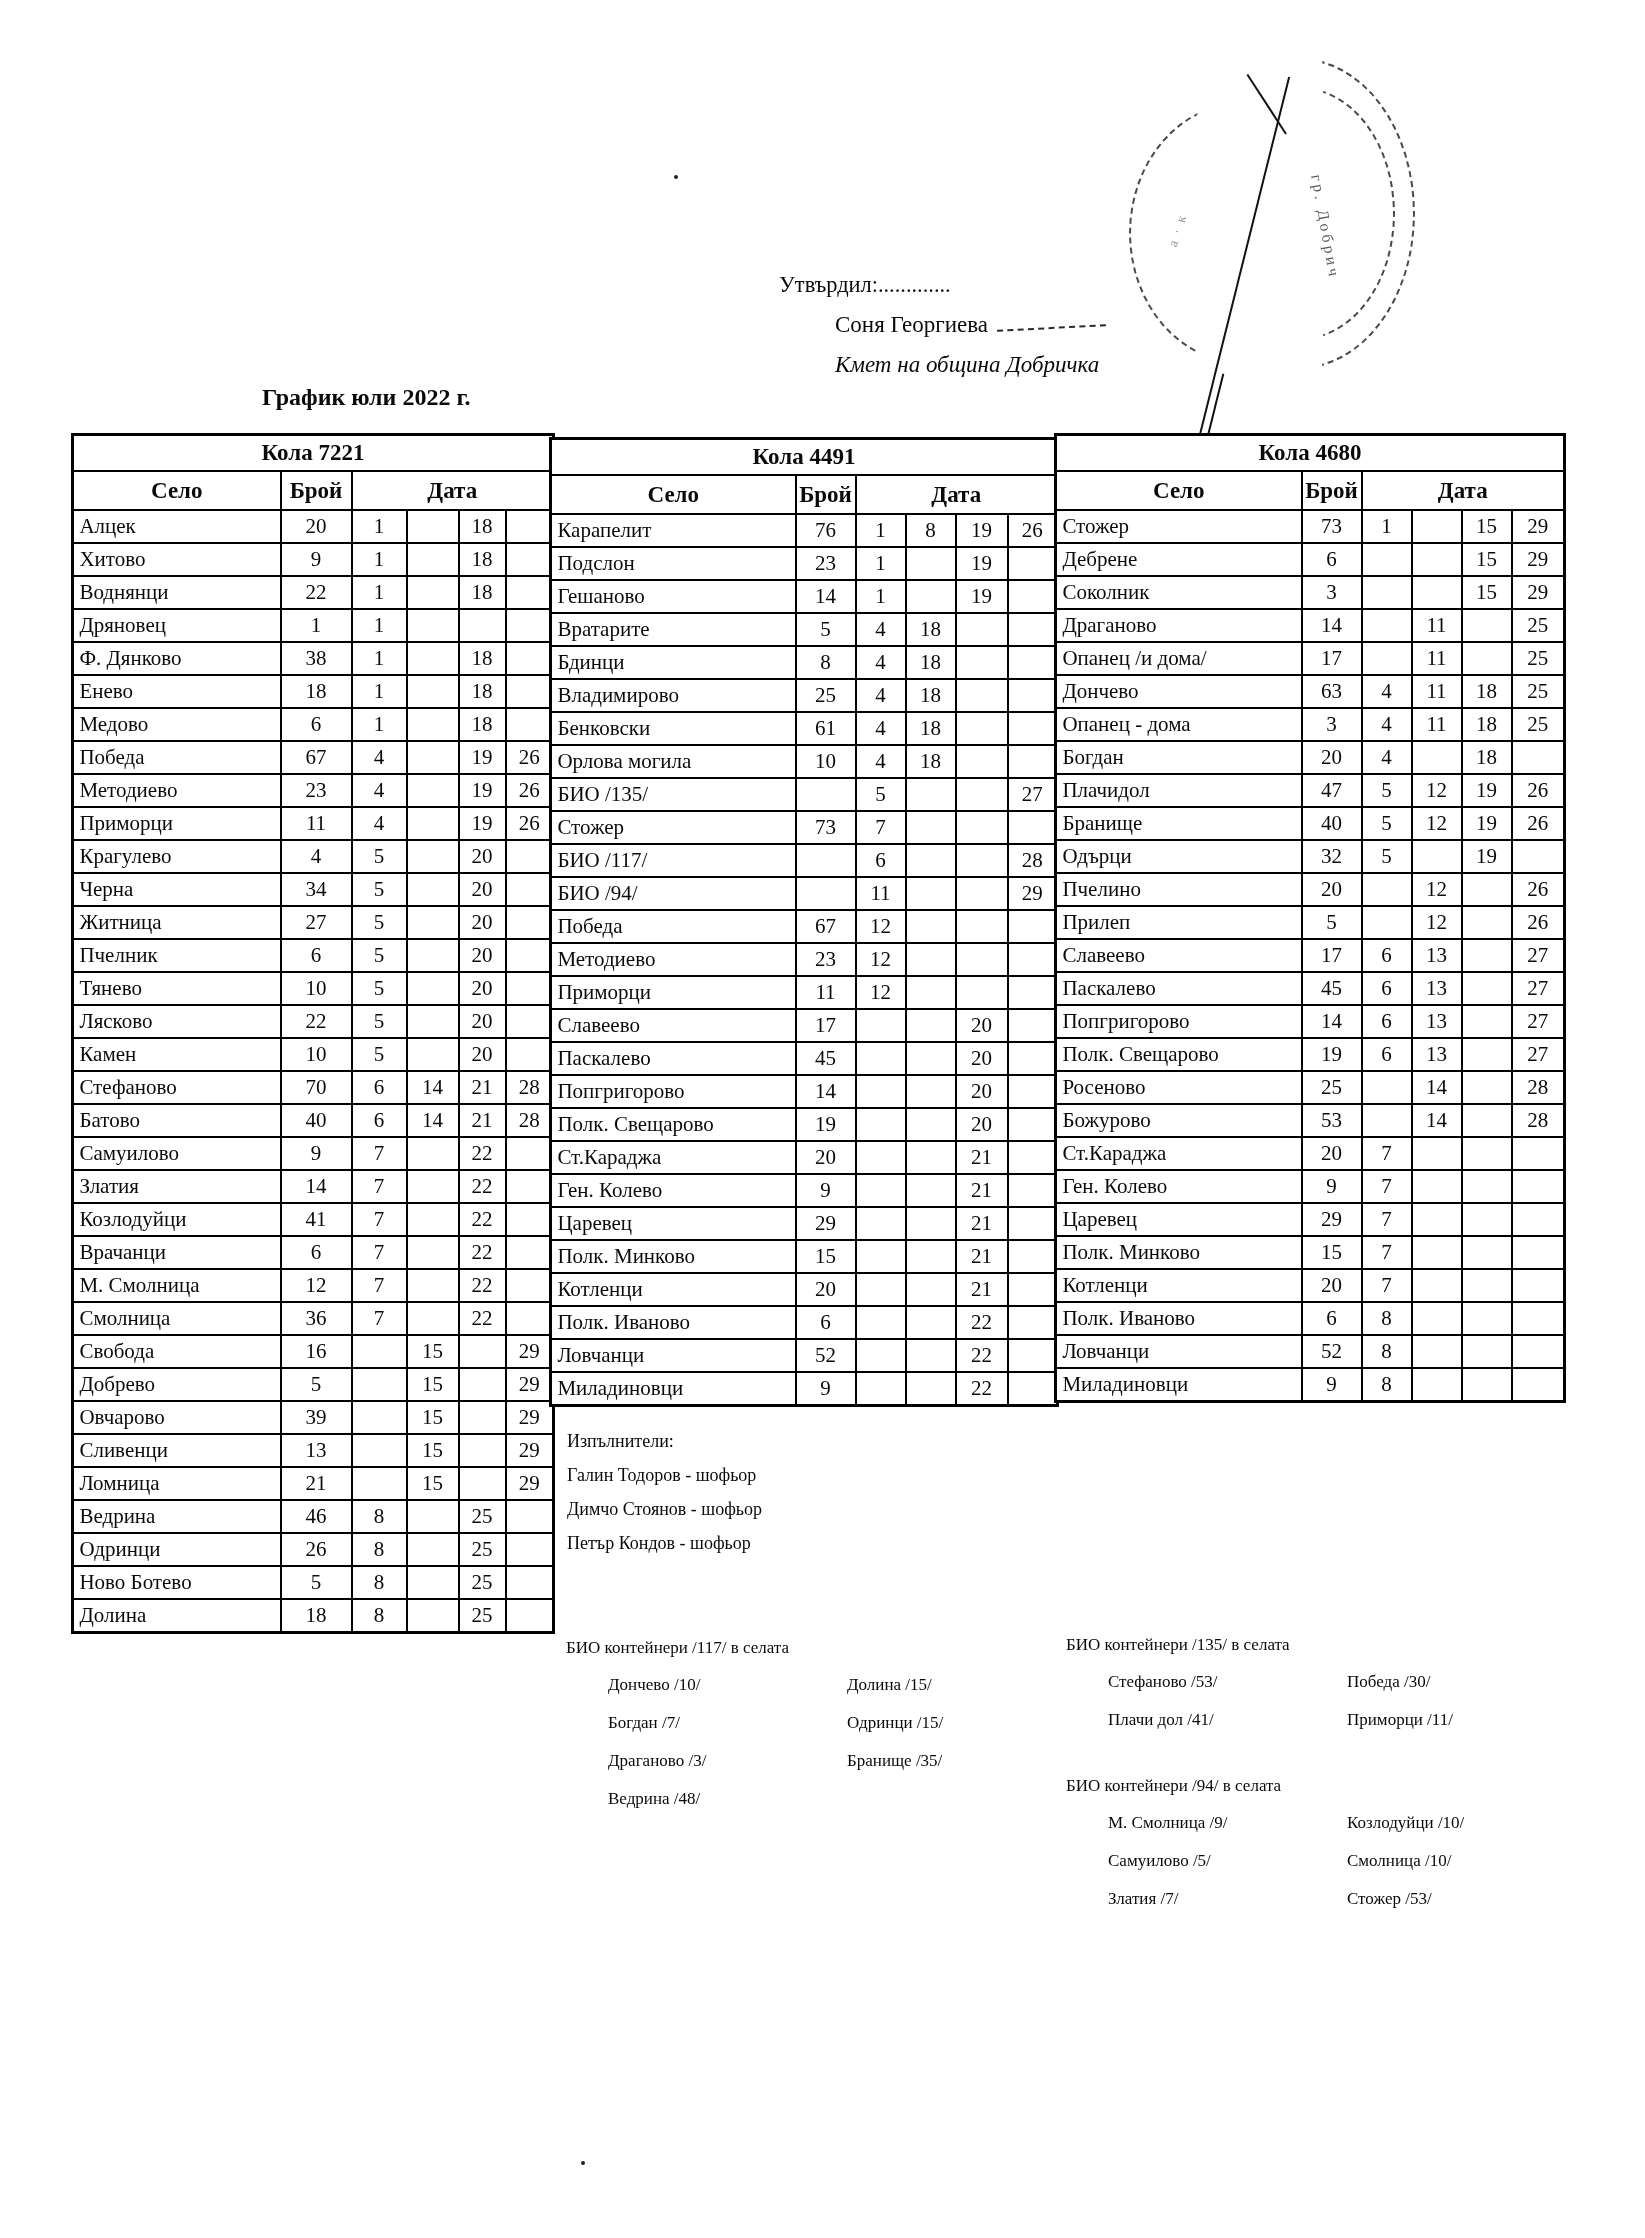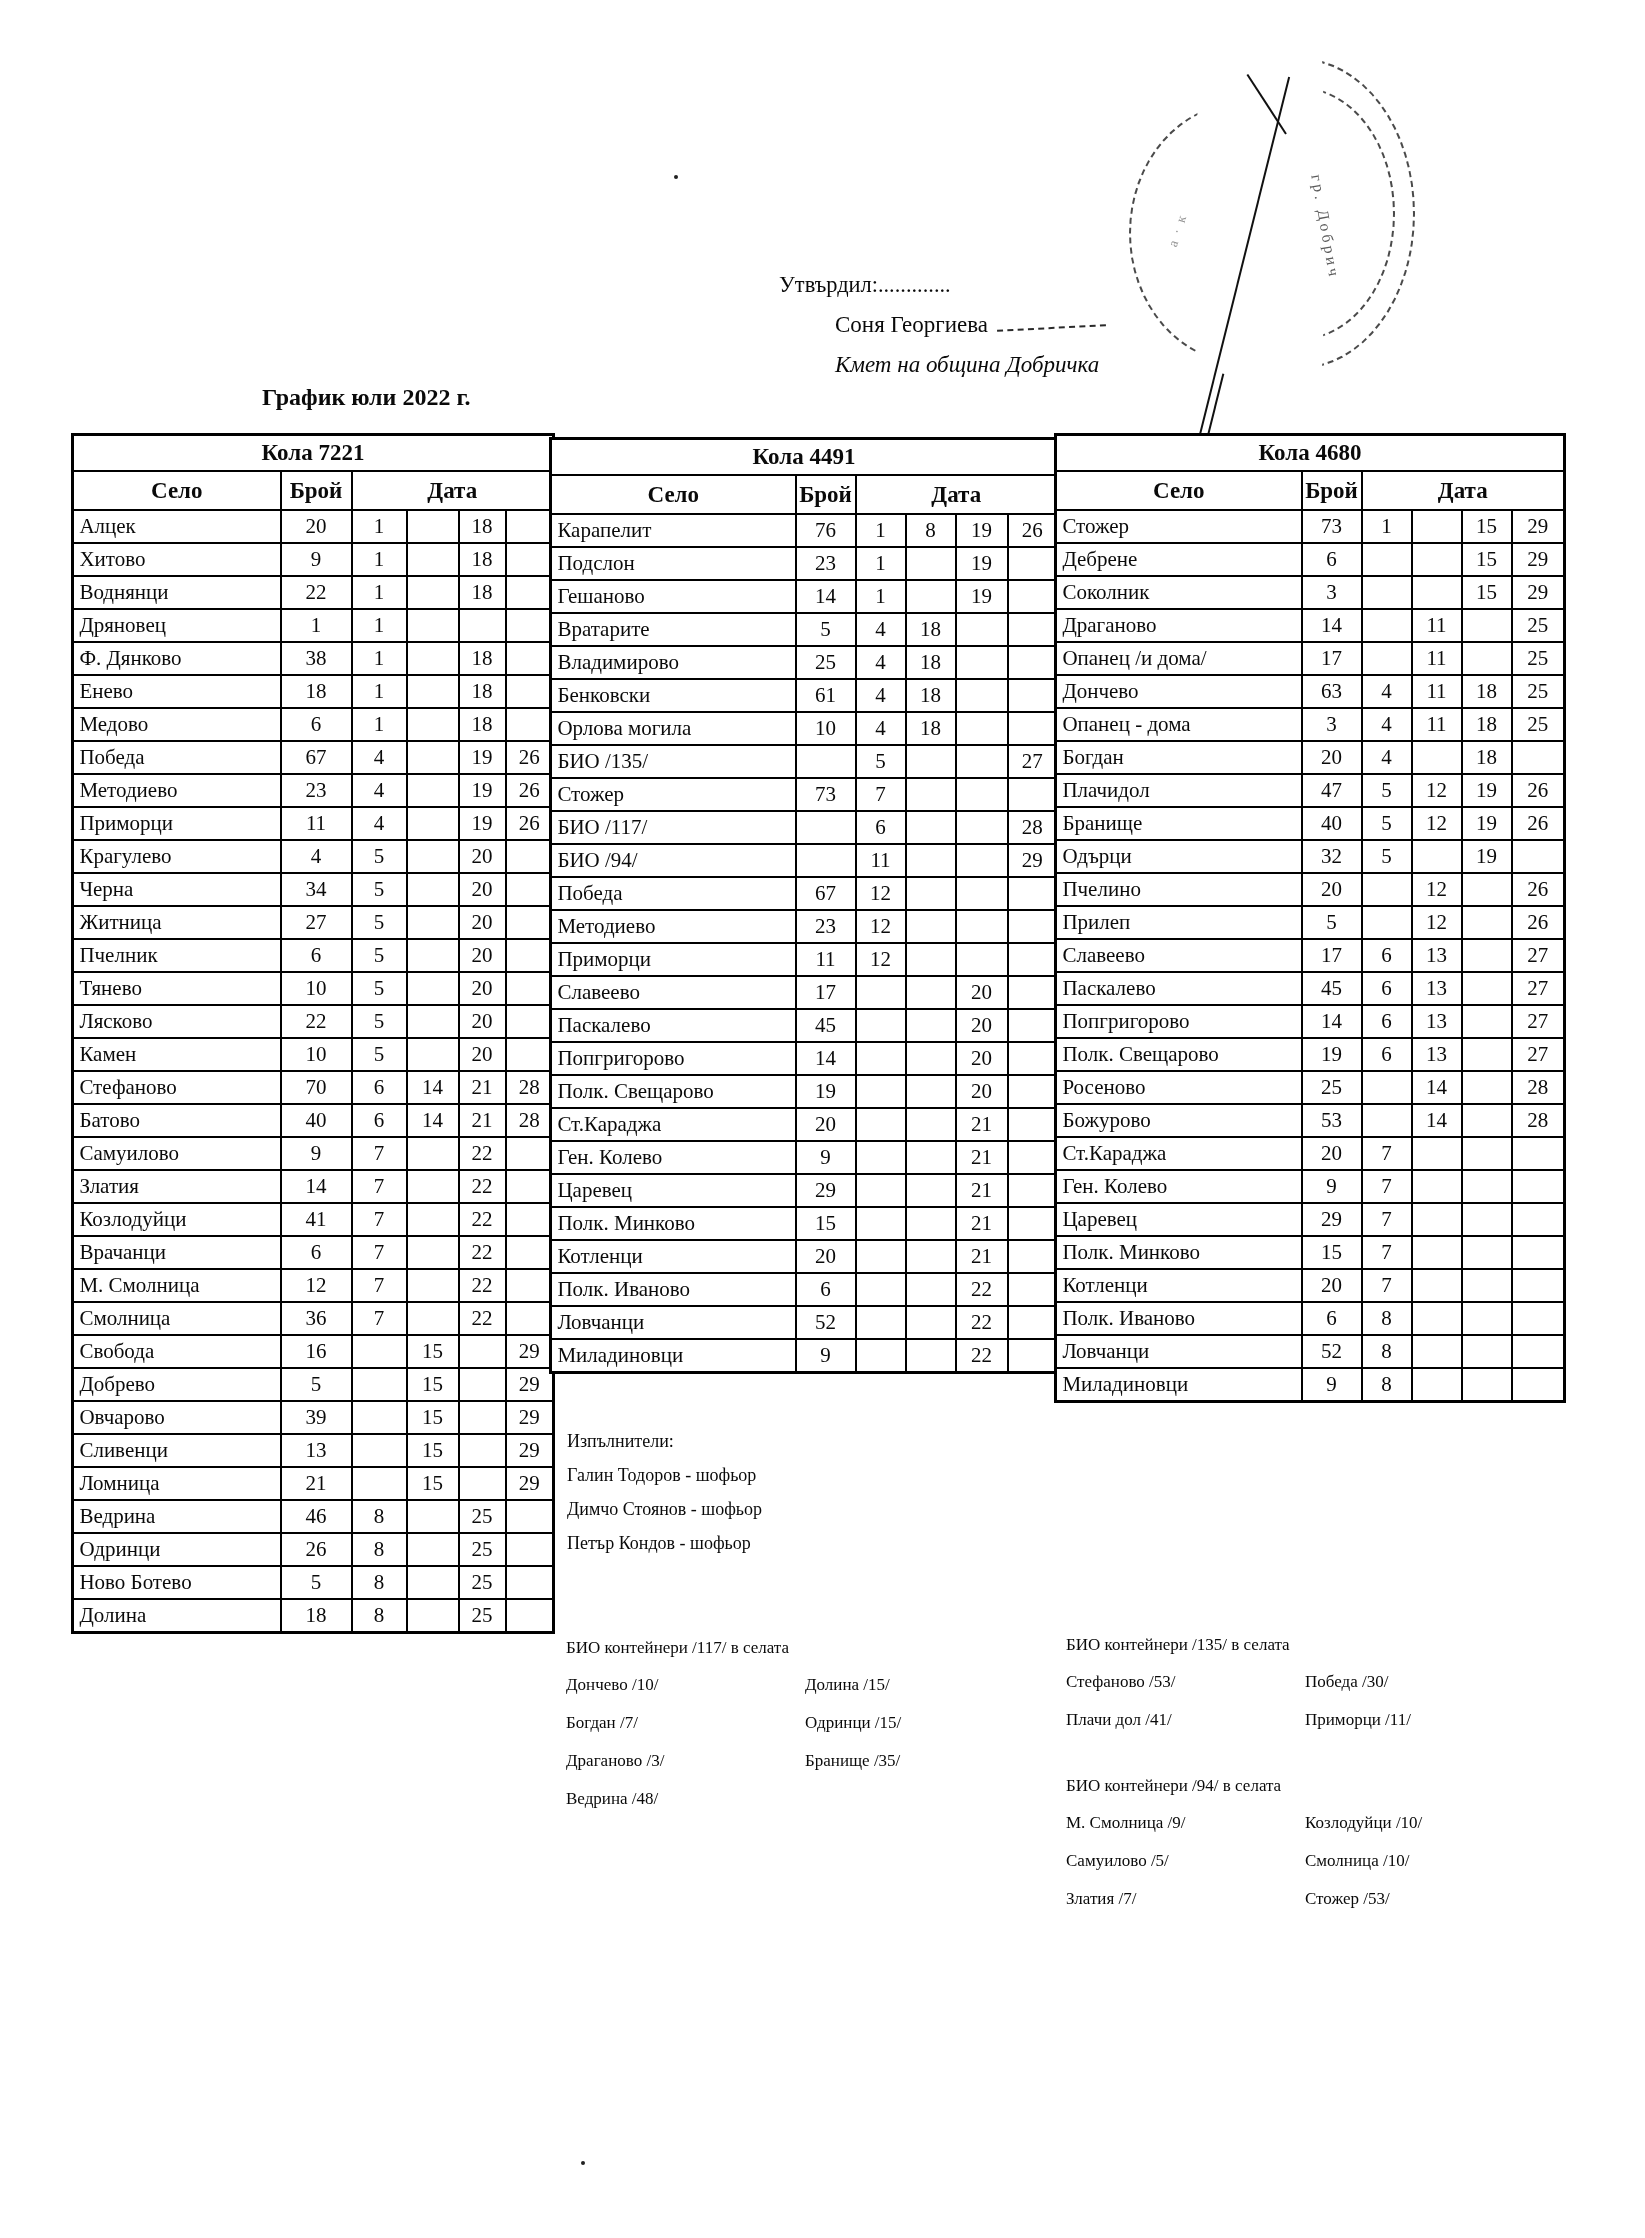--- a/index.html
+++ b/index.html
@@ -28,21 +28,21 @@
   #t1{left:71px;top:433px;width:481px;}
   #t2{left:549px;top:437px;width:508px;}
   #t3{left:1054px;top:433px;width:511px;}
 
   
   .exec{left:567px;top:1431px;font-size:18px;}
   .exec .label{height:34px;}
   .exec .name{height:34px;}
   .bio{font-size:17px;}
   .bio .bio-title{height:37px;}
-  .bio .cols{display:flex;}
+  .bio .cols{display:flex;margin-left:42px;}
   .bio .c1{width:239px;}
   .bio .c2{width:224px;}
   .bio .item{height:38px;}
   #bio117{left:566px;top:1638px;}
   #bio135{left:1066px;top:1635px;}
   #bio94{left:1066px;top:1776px;}
 
   
   .arc{position:absolute;border:2px dashed #4a4a4a;border-radius:50%;}
   #arcA{left:1129px;top:102px;width:224px;height:258px;
@@ -428,20 +428,28 @@
           <td class="v">Гешаново</td>
           <td class="n">14</td>
           <td class="n">1</td>
           <td class="n"></td>
           <td class="n">19</td>
           <td class="n"></td>
         </tr>
         <tr>
           <td class="v">Вратарите</td>
           <td class="n">5</td>
+          <td class="n">4</td>
+          <td class="n">18</td>
+          <td class="n"></td>
+          <td class="n"></td>
+        </tr>
+        <tr>
+          <td class="v">Бдинци</td>
+          <td class="n">8</td>
           <td class="n">4</td>
           <td class="n">18</td>
           <td class="n"></td>
           <td class="n"></td>
         </tr>
         <tr>
           <td class="v">Владимирово</td>
           <td class="n">25</td>
           <td class="n">4</td>
           <td class="n">18</td>

